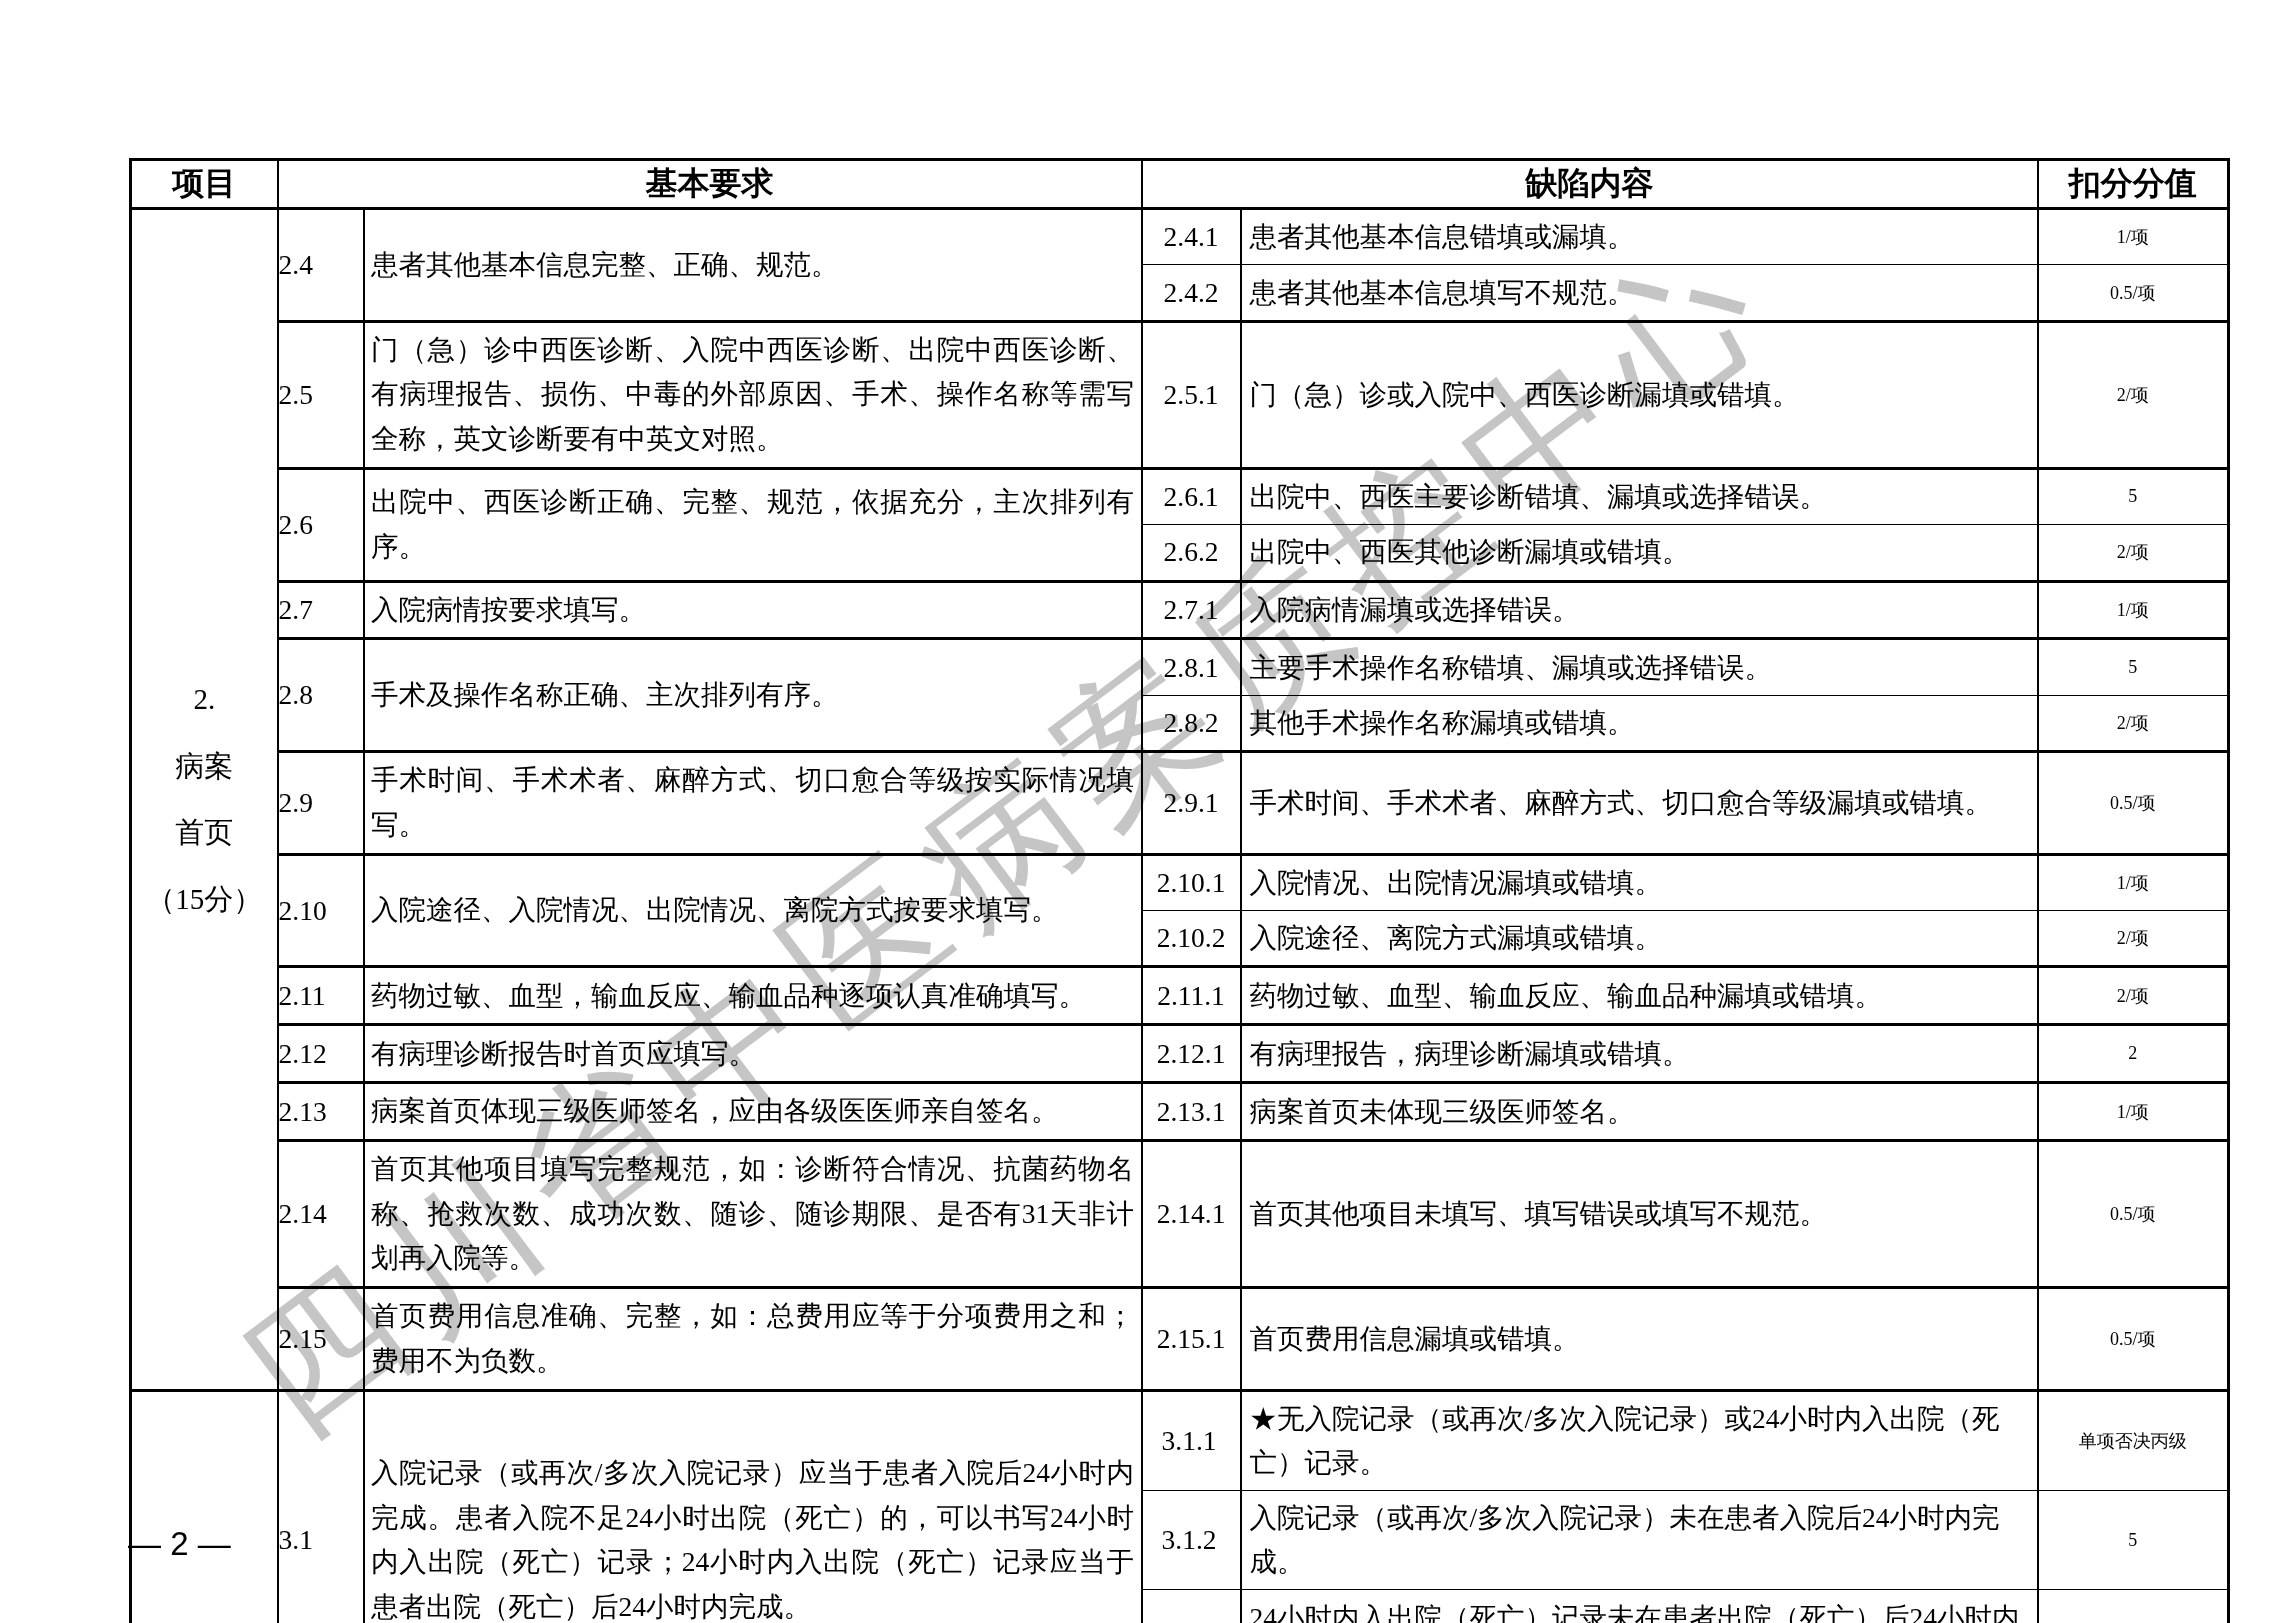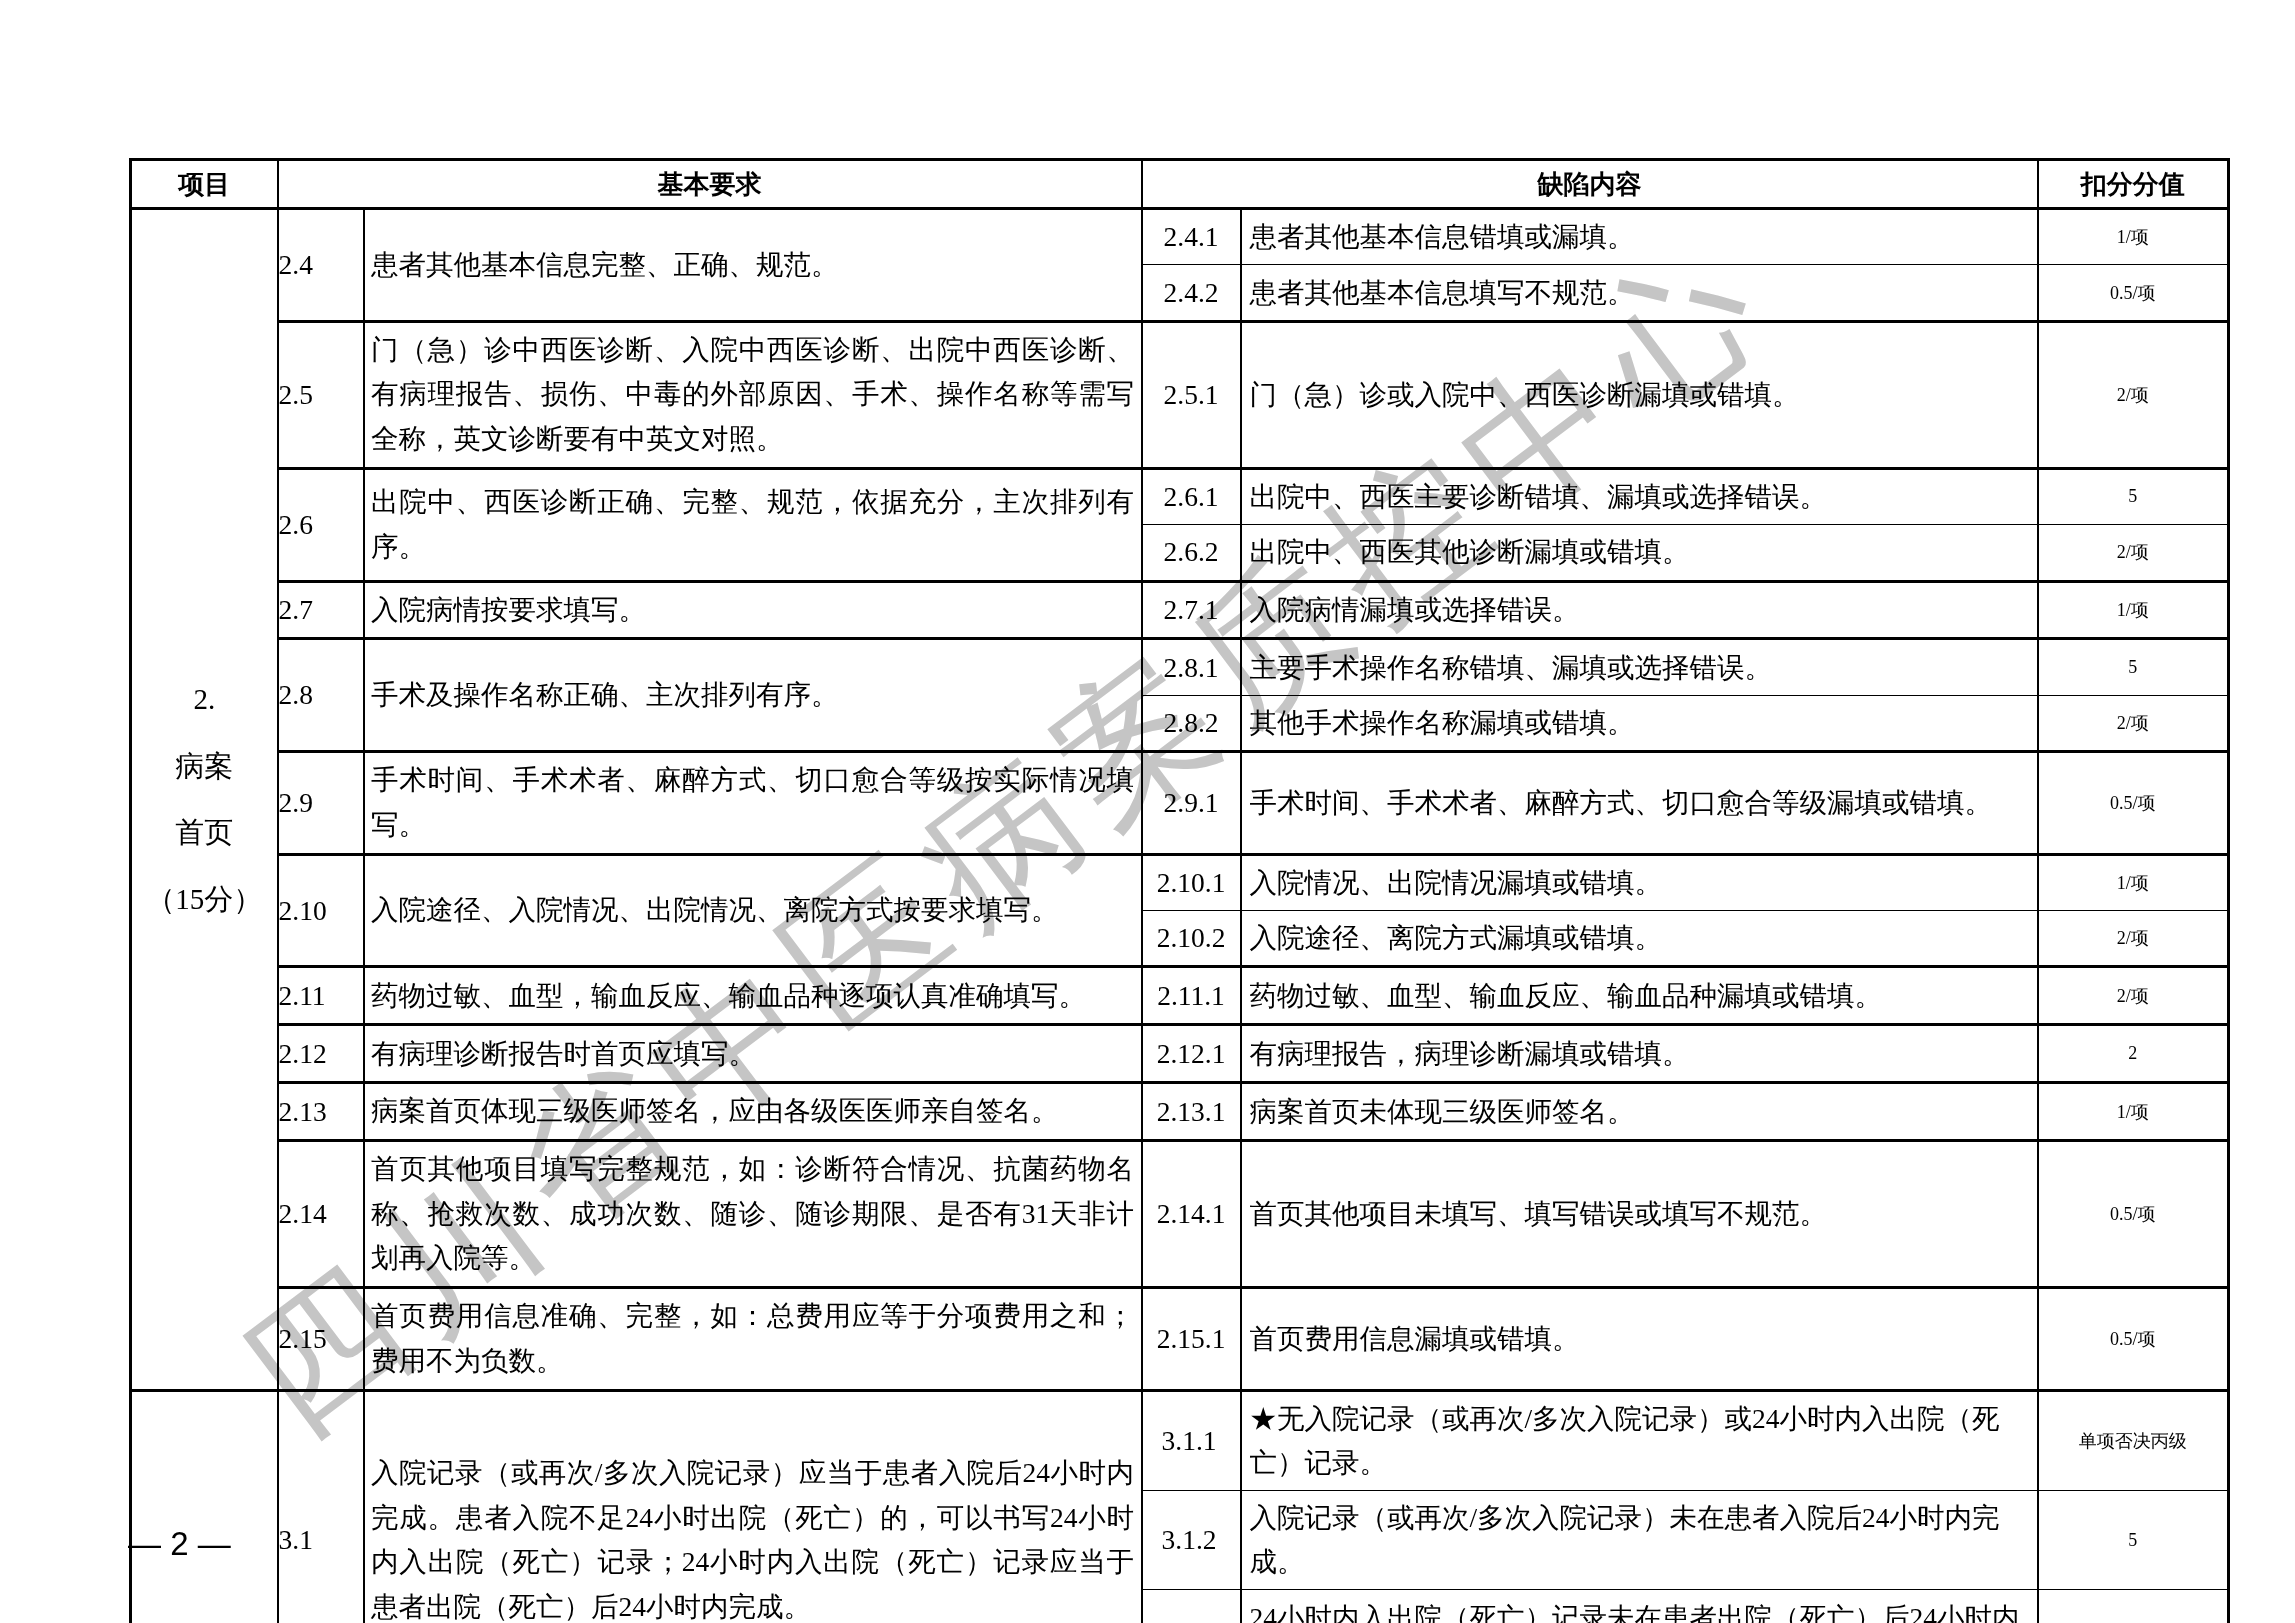--- a/index.html
+++ b/index.html
@@ -34,21 +34,21 @@
   }
   col.c-item   { width: 147px; }
   col.c-reqno  { width: 86px; }
   col.c-reqtx  { width: 778px; }
   col.c-defno  { width: 99px; }
   col.c-deftx  { width: 797px; }
   col.c-score  { width: 191px; }
 
   th, td { border: 2px solid #000; padding: 0; }
   th {
-    font-size: 26px;
+    font-size: 32px;
     font-weight: bold;
     height: 46px;
     text-align: center;
     vertical-align: middle;
     border-bottom-width: 3.9px;
     border-top-width: 3.3px;
     margin-top: 40px;
   }
   td {
     font-size: 27.5px;

